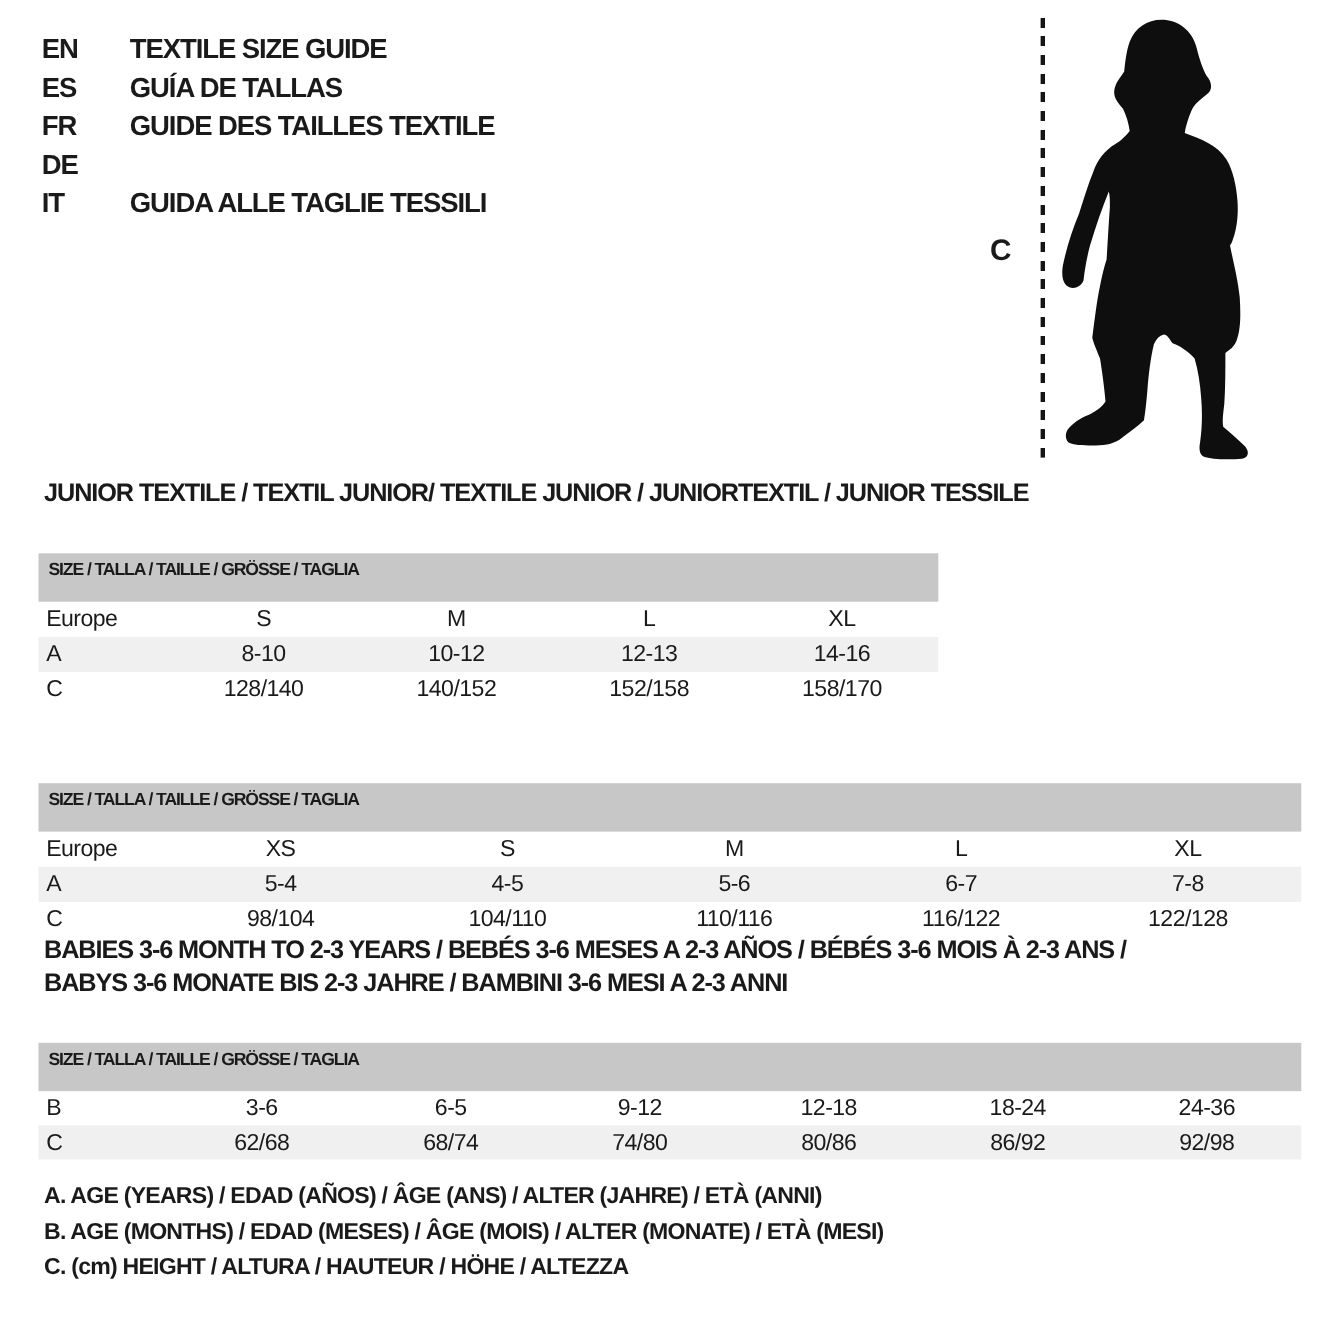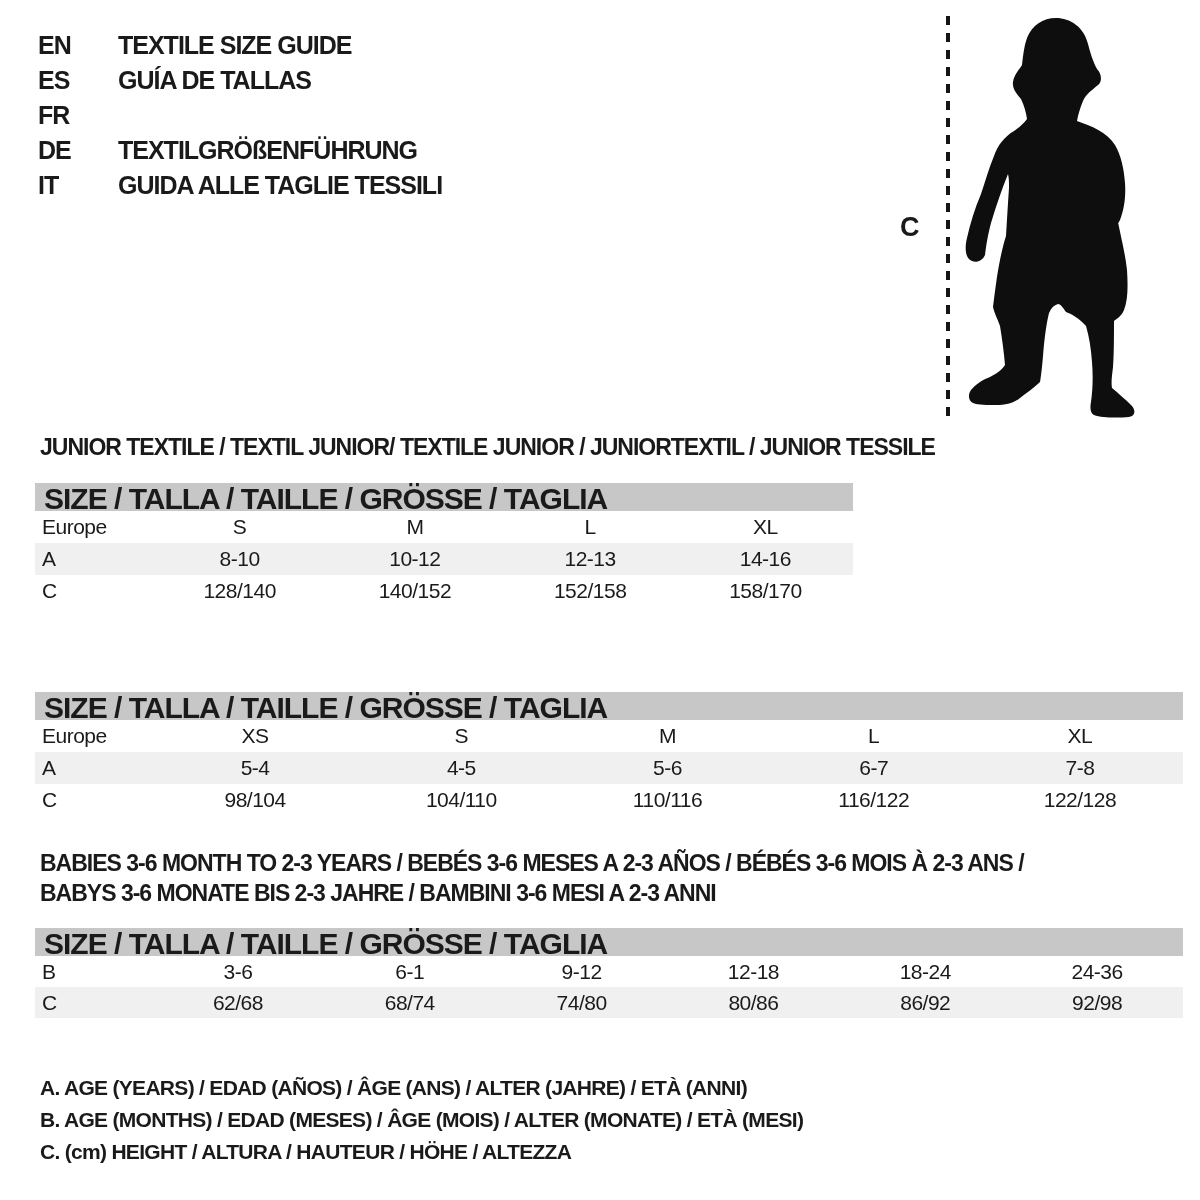--- a/index.html
+++ b/index.html
@@ -43,23 +43,23 @@
   #title-children { top: 640px; }
   #title-babies   { top: 848px; }
   .sub-script { font-size: 14px; vertical-align: -4px; }
 
   
   .size-table { position: absolute; left: 35px; }
   #table-junior   { top: 483px; width: 818px;  }
   #table-children { top: 692px; width: 1148px; }
   #table-babies   { top: 928px; width: 1148px; }
   .size-head {
-    height: 28px; line-height: 31px; background: #c7c7c7;
-    padding-left: 9px; font-weight: bold; font-size: 30px;
-    letter-spacing: -1px; font-stretch: condensed; white-space: nowrap;
+    height: 44px; line-height: 31px; background: #c7c7c7;
+    padding-left: 9px; font-weight: bold; font-size: 16px;
+    letter-spacing: -1px; font-stretch: condensed; white-space: nowrap; margin-top: 20px;
   }
   .trow {
     display: flex; align-items: center; height: 32px;
     font-size: 21px; letter-spacing: -0.5px; font-stretch: condensed; justify-content: center;
   }
   #table-babies .trow { height: 31px; }
   .trow.shaded { background: #f0f0f0; }
   .rlabel { width: 110px; padding-left: 7px; }
   .cell { flex: 1; text-align: center; }
 
@@ -79,24 +79,24 @@
     <div class="lang-row">
       <span class="lang-code">EN</span>
       <span class="lang-title">TEXTILE SIZE GUIDE</span>
     </div>
     <div class="lang-row">
       <span class="lang-code">ES</span>
       <span class="lang-title">GUÍA DE TALLAS</span>
     </div>
     <div class="lang-row">
       <span class="lang-code">FR</span>
+      <span class="lang-title">GUIDE DES TAILLES TEXTILE</span>
     </div>
     <div class="lang-row">
       <span class="lang-code">DE</span>
-      <span class="lang-title">TEXTILGRÖßENFÜHRUNG</span>
     </div>
     <div class="lang-row">
       <span class="lang-code">IT</span>
       <span class="lang-title">GUIDA ALLE TAGLIE TESSILI</span>
     </div>
   </div>
 
   <div class="measure-line"></div>
   <span class="measure-label">C</span>
   <svg class="silhouette" width="186" height="408" viewBox="0 0 186 408" aria-hidden="true">
@@ -215,21 +215,21 @@
 
   <div class="section-title" id="title-babies">
     <div>BABIES 3-6 MONTH TO 2-3 YEARS / BEBÉS 3-6 MESES A 2-3 AÑOS / BÉBÉS 3-6 MOIS À 2-3 ANS /</div>
     <div>BABYS 3-6 MONATE BIS 2-3 JAHRE / BAMBINI 3-6 MESI A 2-3 ANNI</div>
   </div>
   <div class="size-table" id="table-babies">
     <div class="size-head">SIZE / TALLA / TAILLE / GRÖSSE / TAGLIA</div>
     <div class="trow">
       <span class="rlabel">B</span>
       <span class="cell">3-6</span>
-      <span class="cell">6-1</span>
+      <span class="cell">6-5</span>
       <span class="cell">9-12</span>
       <span class="cell">12-18</span>
       <span class="cell">18-24</span>
       <span class="cell">24-36</span>
     </div>
     <div class="trow shaded">
       <span class="rlabel">C</span>
       <span class="cell">62/68</span>
       <span class="cell">68/74</span>
       <span class="cell">74/80</span>

